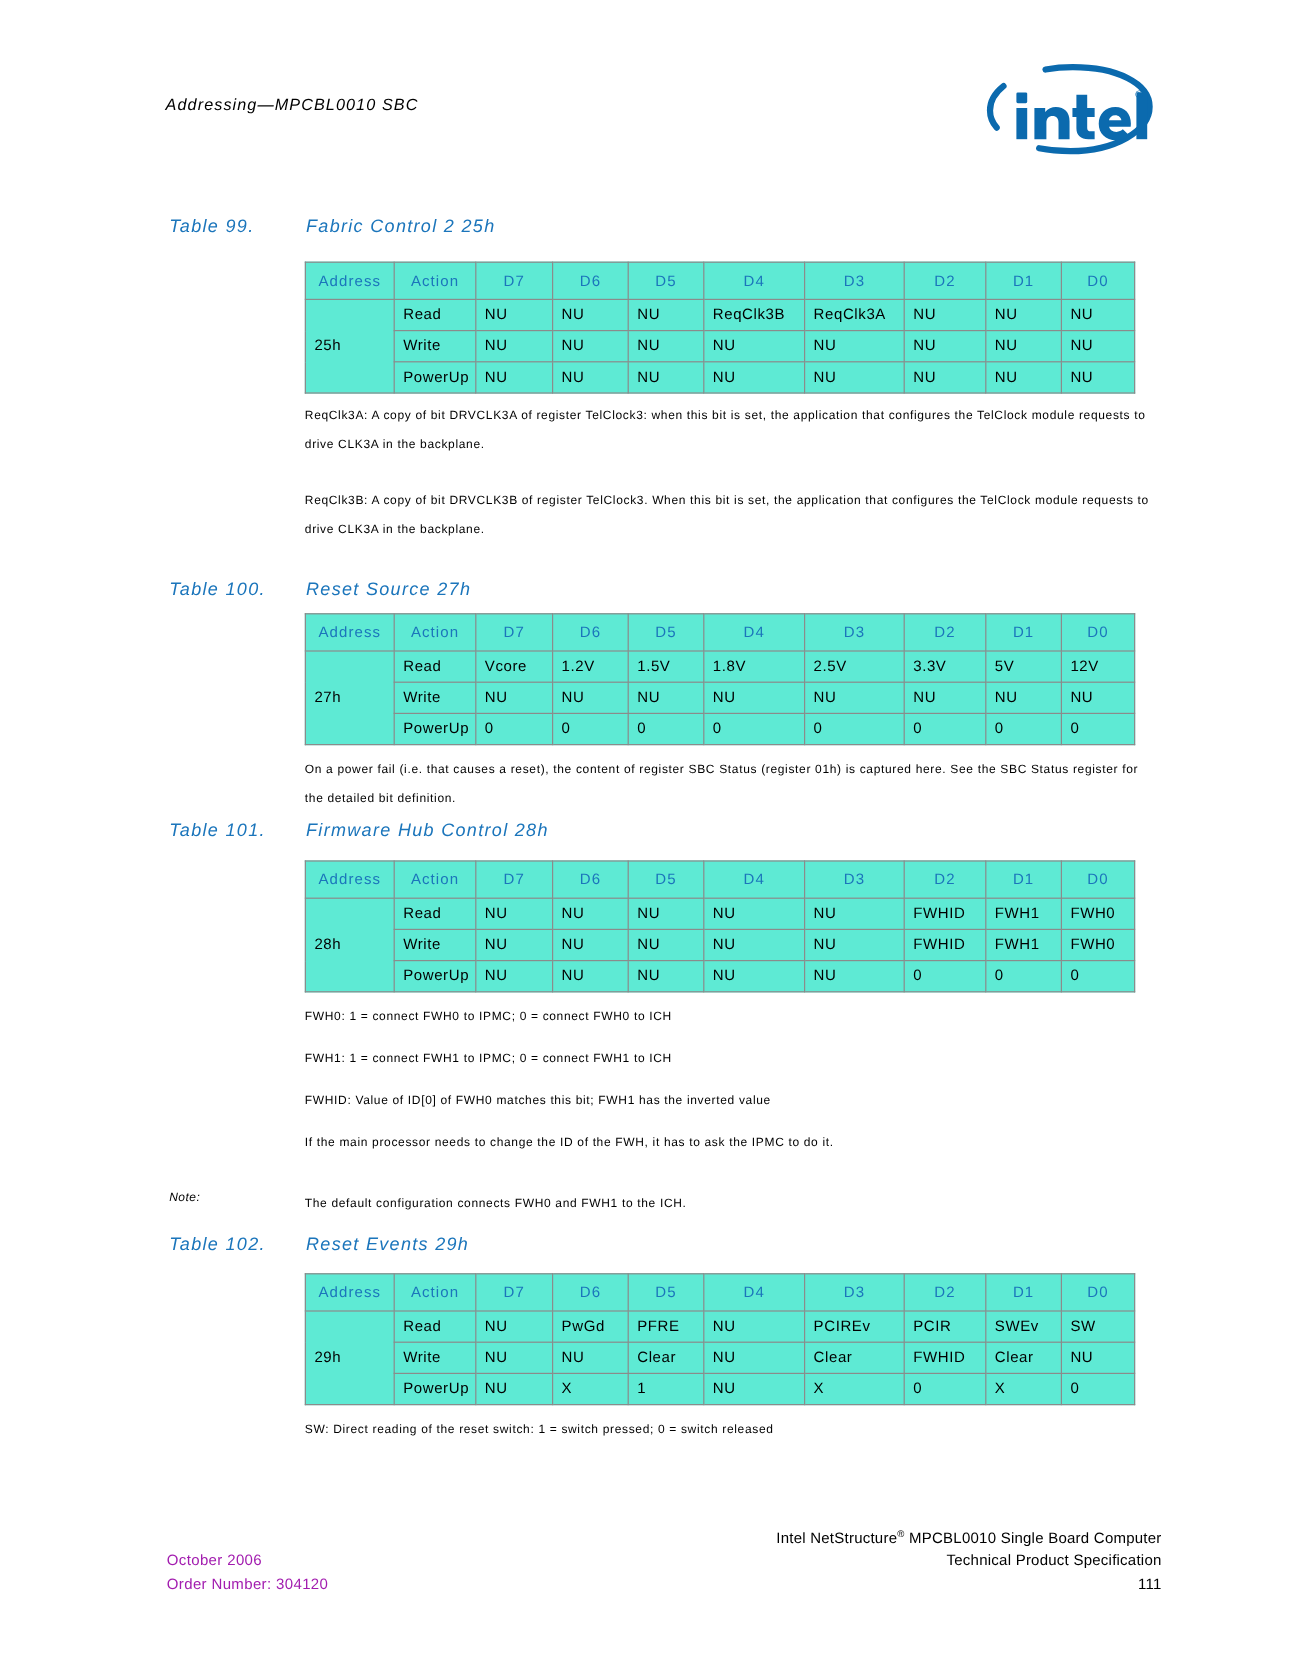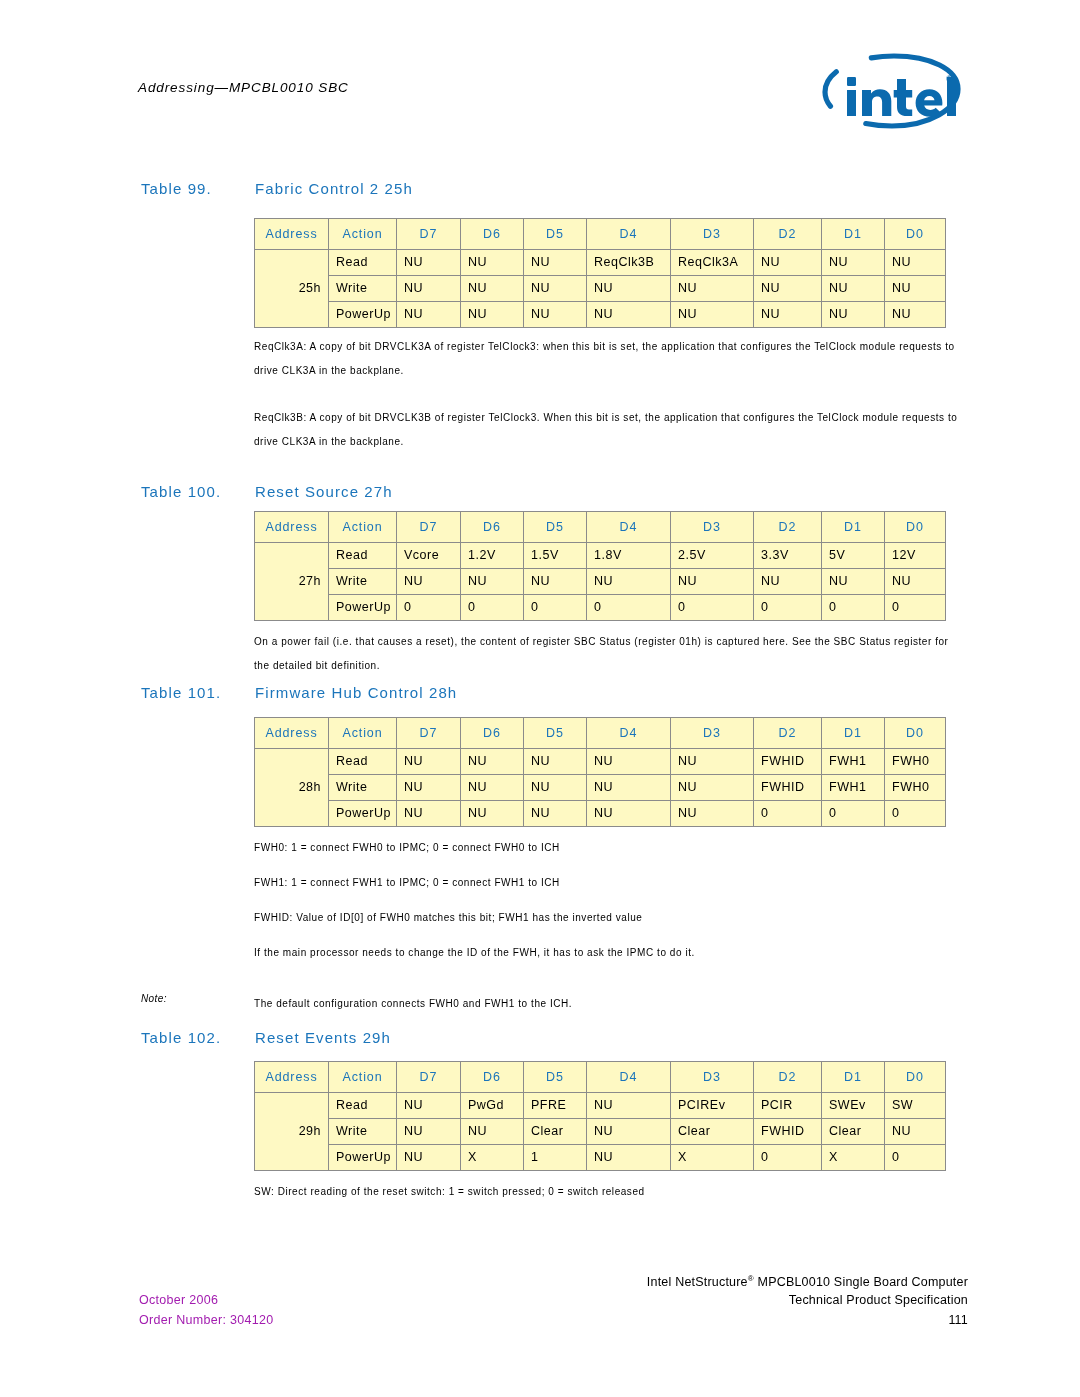--- a/index.html
+++ b/index.html
@@ -46,34 +46,35 @@
   .intel-logo svg { display: block; }
 
   .tbl-title {
     position: absolute;
     left: 141px;
     width: 820px;
     color: #1B75BB;
     font-size: 15px;
     letter-spacing: 1.1px;
     white-space: nowrap;
+    font-style: italic;
   }
   .tbl-title .tnum {
     display: inline-block;
     width: 114px;
   }
 
   
   table.reg {
     position: absolute;
     left: 254px;
     border-collapse: collapse;
     table-layout: fixed;
     width: 691px;
-    background: #fef9c3;
+    background: #5eead4;
     padding-left: 28px;
   }
   table.reg th, table.reg td {
     border: 1px solid #8b8b8b;
     font-size: 12.5px;
     font-weight: normal;
     padding: 0 7px;
     height: 25px;
     line-height: 25px;
     text-align: left;
@@ -83,21 +84,21 @@
   }
   table.reg thead th {
     color: #1B75BB;
     text-align: center;
     height: 30px;
     line-height: 30px;
     letter-spacing: 0.9px;
     font-size: 12.5px;
   }
   table.reg td.addr {
-    text-align: right;
+    text-align: left;
     vertical-align: middle;
   }
   
   .c-addr  { width: 74px; }
   .c-act   { width: 68px; }
   .c-d7    { width: 64px; }
   .c-d6    { width: 63px; }
   .c-d5    { width: 63px; }
   .c-d4    { width: 84px; }
   .c-d3    { width: 83px; }

